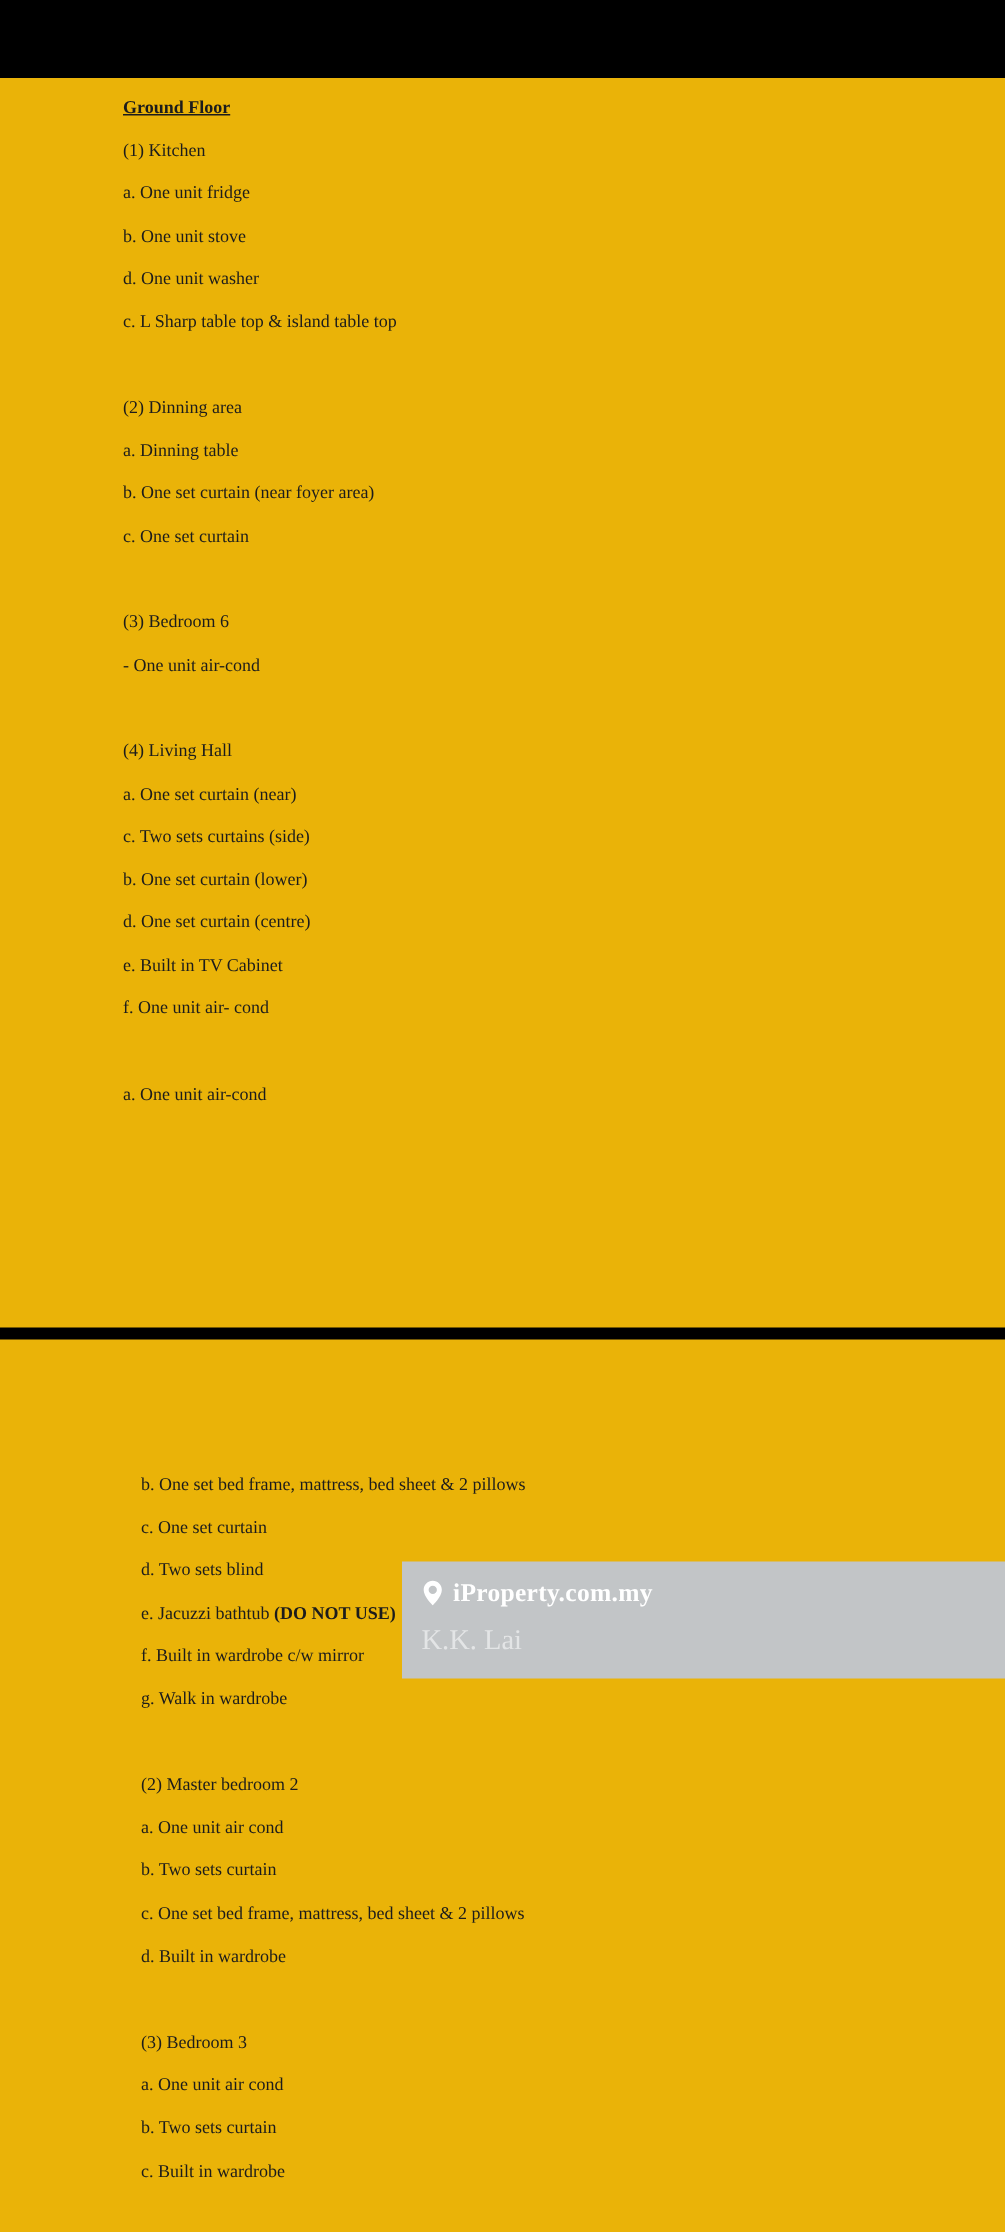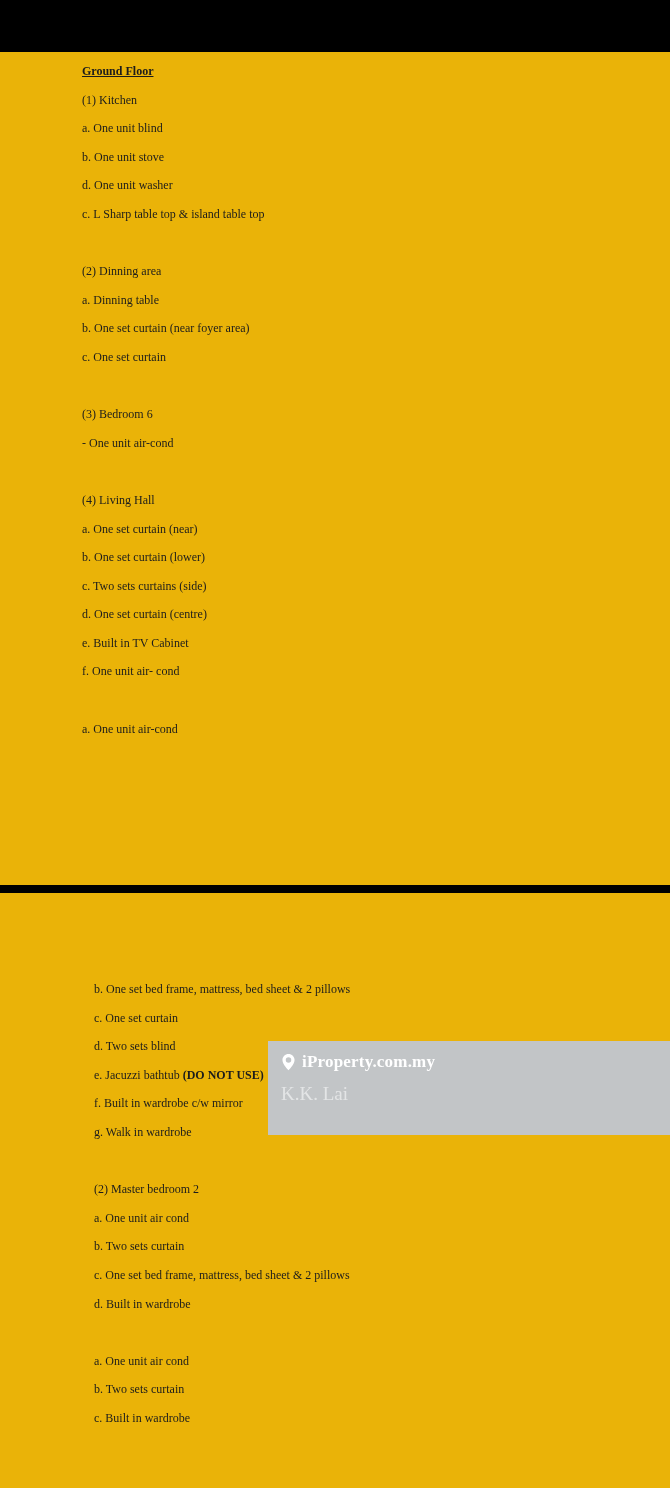--- a/index.html
+++ b/index.html
@@ -14,55 +14,55 @@
   .black-bar{position:absolute;left:0;width:670px;background:#000000;}
   .black-bar.top{top:0;height:52px;}
   .black-bar.mid{top:885px;height:8px;}
   .page{position:absolute;left:82px;right:0;}
   .page-1{top:64px;}
   .page-2{top:982px;margin-left:12px;}
   .ln{height:28.6px;font-size:12px;line-height:15px;white-space:nowrap;}
   .floor-heading{font-weight:bold;text-decoration:underline;}
   .bold{font-weight:bold;}
   .watermark{
-    position:absolute;left:268px;top:1041px;width:402px;height:94px;
+    position:absolute;left:268px;top:1041px;width:402px;height:78px;
     background:#c2c5c7;box-sizing:border-box;padding:11px 0 0 13px;
     color:#ffffff;
   }
   .wm-brand-row{display:flex;align-items:center;gap:6px;font-weight:bold;font-size:17px;letter-spacing:0.2px;}
   .wm-agent{margin-top:11px;font-size:19px;color:rgba(255,255,255,0.55);}
   .pin{width:15px;height:18px;flex:0 0 auto;}
 </style>
 </head>
 <body>
 
 <div class="screen">
 
   <div class="black-bar top"></div>
 
   <div class="page page-1">
     <div class="ln floor-heading">Ground Floor</div>
     <div class="ln">(1) Kitchen</div>
-    <div class="ln">a. One unit blind</div>
+    <div class="ln">a. One unit fridge</div>
     <div class="ln">b. One unit stove</div>
     <div class="ln">d. One unit washer</div>
     <div class="ln">c. L Sharp table top &amp; island table top</div>
     <div class="ln"></div>
     <div class="ln">(2) Dinning area</div>
     <div class="ln">a. Dinning table</div>
     <div class="ln">b. One set curtain (near foyer area)</div>
     <div class="ln">c. One set curtain</div>
     <div class="ln"></div>
     <div class="ln">(3) Bedroom 6</div>
     <div class="ln">- One unit air-cond</div>
     <div class="ln"></div>
     <div class="ln">(4) Living Hall</div>
     <div class="ln">a. One set curtain (near)</div>
+    <div class="ln">c. Two sets curtains (side)</div>
     <div class="ln">b. One set curtain (lower)</div>
-    <div class="ln">c. Two sets curtains (side)</div>
     <div class="ln">d. One set curtain (centre)</div>
     <div class="ln">e. Built in TV Cabinet</div>
     <div class="ln">f. One unit air- cond</div>
     <div class="ln"></div>
     <div class="ln">a. One unit air-cond</div>
   </div>
 
   <div class="black-bar mid"></div>
 
   <div class="page page-2">
@@ -72,20 +72,21 @@
     <div class="ln"><span>e. Jacuzzi bathtub </span><span class="bold">(DO NOT USE)</span></div>
     <div class="ln">f. Built in wardrobe c/w mirror</div>
     <div class="ln">g. Walk in wardrobe</div>
     <div class="ln"></div>
     <div class="ln">(2) Master bedroom 2</div>
     <div class="ln">a. One unit air cond</div>
     <div class="ln">b. Two sets curtain</div>
     <div class="ln">c. One set bed frame, mattress, bed sheet &amp; 2 pillows</div>
     <div class="ln">d. Built in wardrobe</div>
     <div class="ln"></div>
+    <div class="ln">(3) Bedroom 3</div>
     <div class="ln">a. One unit air cond</div>
     <div class="ln">b. Two sets curtain</div>
     <div class="ln">c. Built in wardrobe</div>
   </div>
 
   <div class="watermark">
     <div class="wm-brand-row">
       <svg class="pin" viewBox="0 0 24 28">
         <path fill="#ffffff" d="M12 1C6.6 1 2.3 5.3 2.3 10.7c0 7.2 9.7 16.3 9.7 16.3s9.7-9.1 9.7-16.3C21.7 5.3 17.4 1 12 1zm0 14.1a4.4 4.4 0 1 1 0-8.8 4.4 4.4 0 0 1 0 8.8z"></path>
       </svg>

